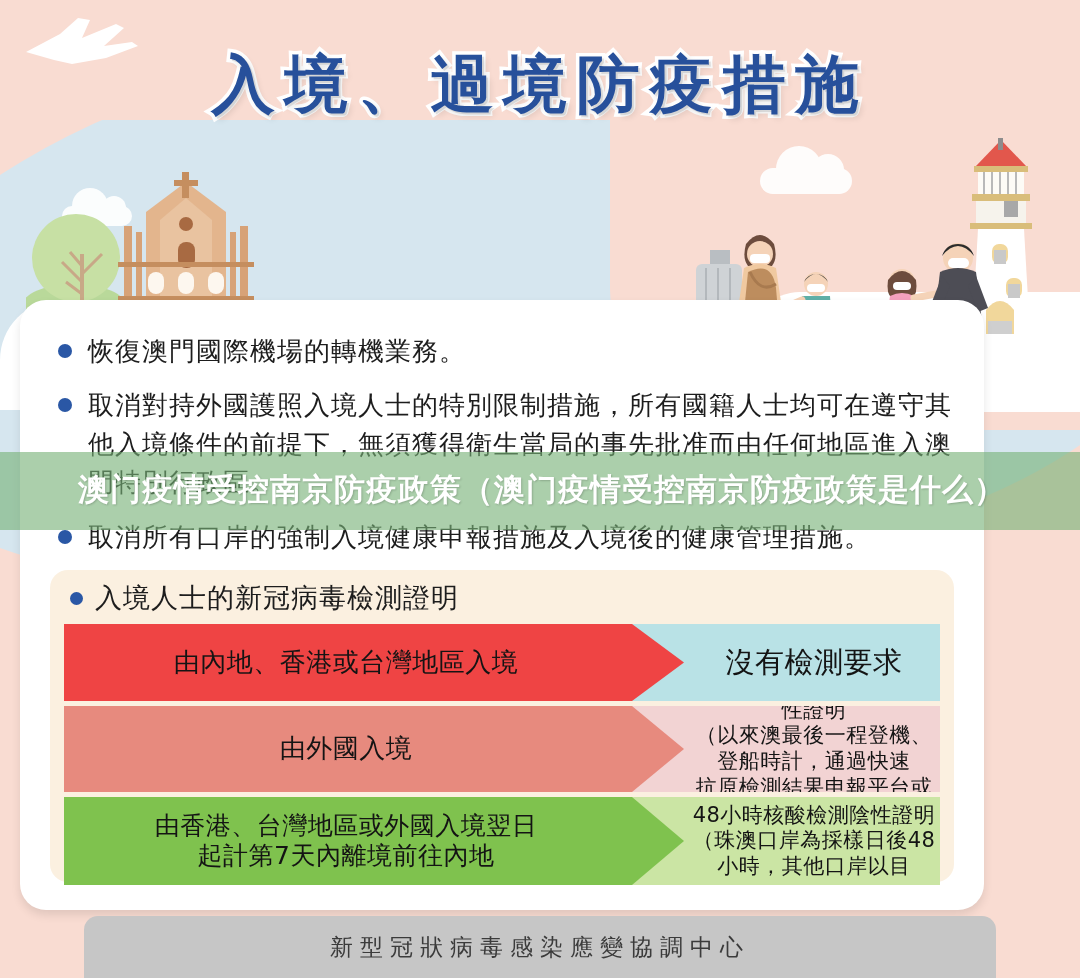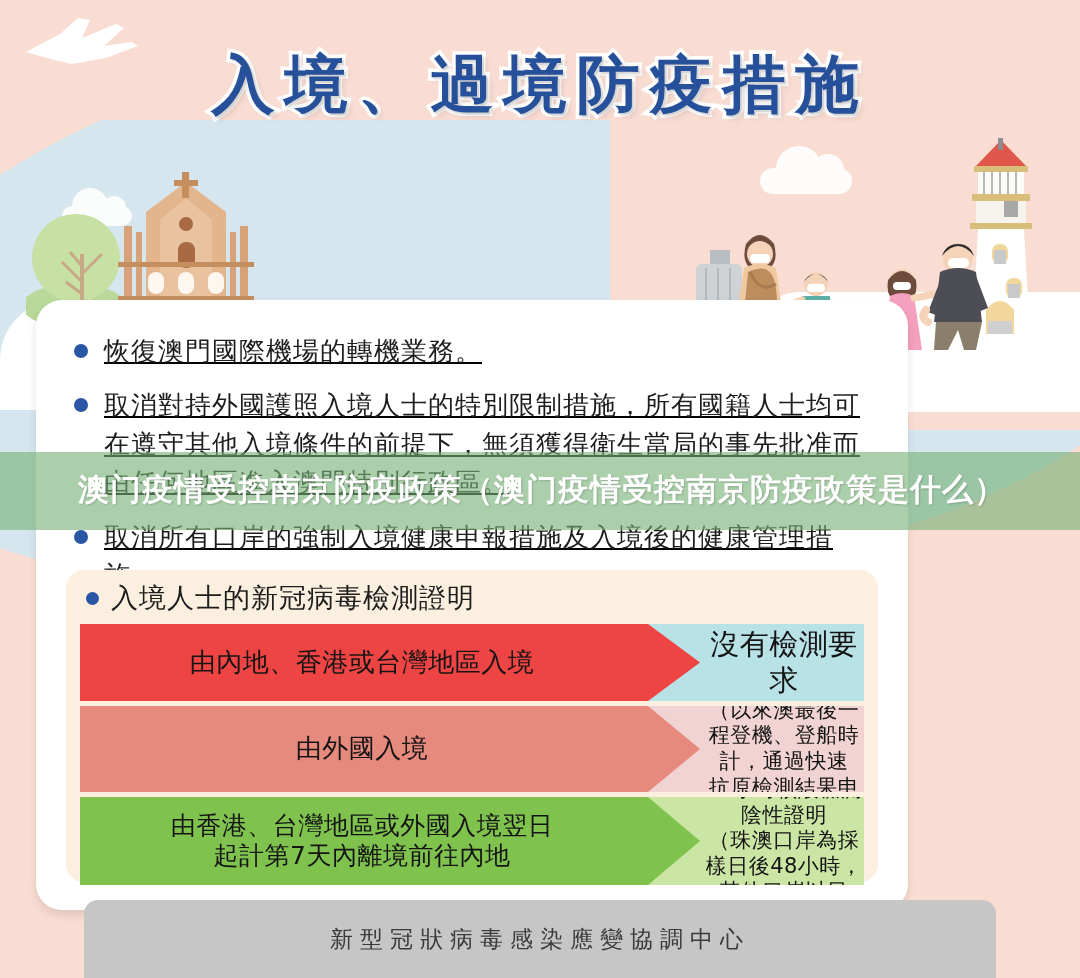--- a/index.html
+++ b/index.html
@@ -134,30 +134,29 @@
     width: 330px;
     height: 120px;
     background: #ffffff;
     border-radius: 50px 0 0 0;
     z-index: 2;
   }
 
   
   .card {
     position: absolute;
-    left: 36px;
+    left: 20px;
     top: 300px;
-    width: 872px;
+    width: 964px;
     height: 610px;
     background: #ffffff;
     border-radius: 26px;
     box-shadow: 0 5px 10px rgba(0,0,0,.10);
     z-index: 5;
     padding: 28px 26px 0 26px;
-    text-decoration: underline;
   }
 
   .bullets { margin-top: 4px; }
 
   .bullet-row {
     display: flex;
     align-items: flex-start;
     margin-bottom: 16px;
   }
   .bullet-dot {
@@ -256,21 +255,21 @@
   .row-3 { height: 88px; }
   .row-3 .tleft  { background: #7fc24e; font-size: 25px; }
   .row-3 .tright { background: #cbe5a4; font-size: 21px; }
 
   
   .footer {
     position: absolute;
     left: 84px;
     right: 84px;
     bottom: 0;
-    height: 78px;
+    height: 62px;
     background: #c6c6c6;
     border-radius: 14px 14px 0 0;
     display: flex;
     align-items: center;
     justify-content: center;
     z-index: 6;
   }
   .footer-text {
     font-family: "DejaVu Sans", "Liberation Sans", sans-serif;
     font-size: 23px;

